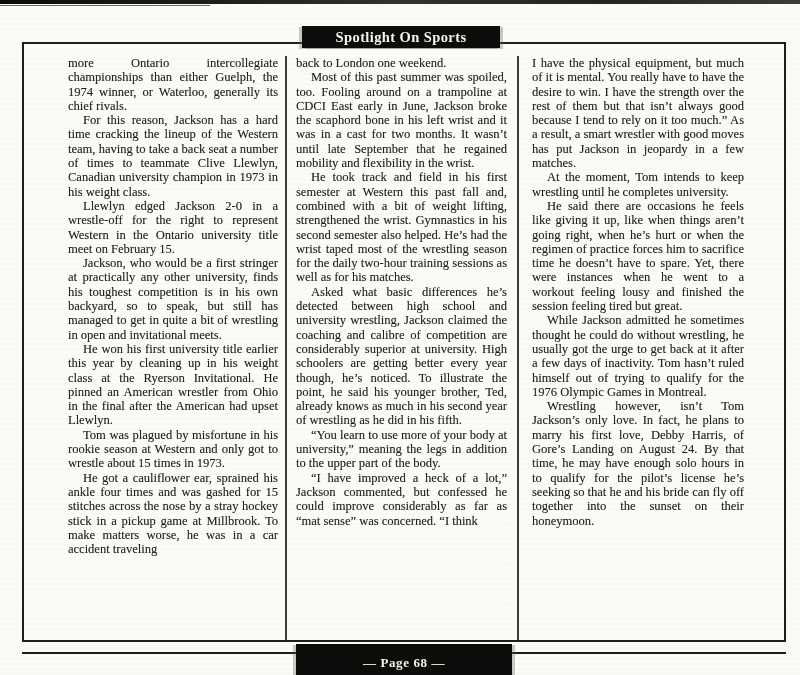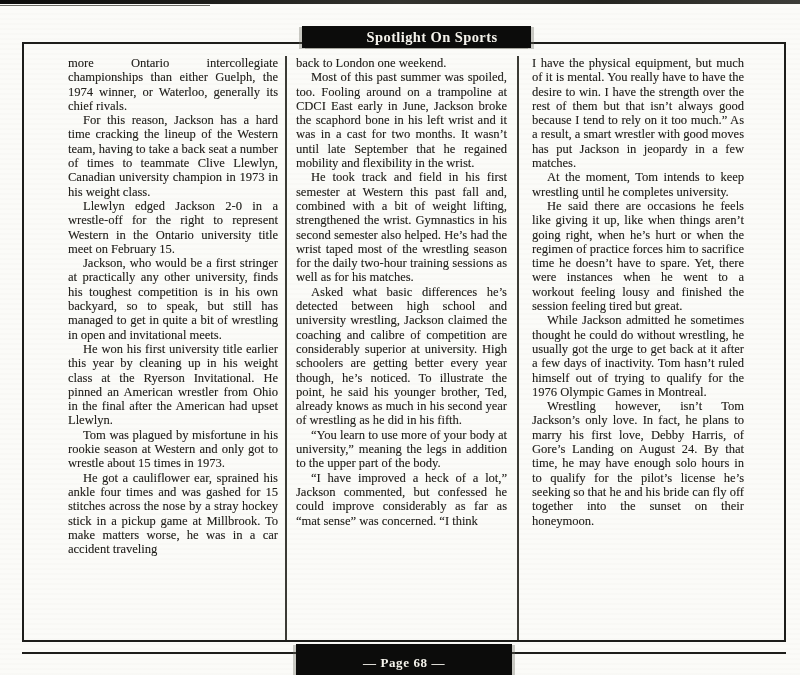--- a/index.html
+++ b/index.html
@@ -28,21 +28,21 @@
     border:2px solid #1d1d1a;
   }
   .banner {
     position:absolute; z-index:3; background:#0c0c0b;
     display:flex; align-items:center; justify-content:center;
     color:#f5f3ec; font-weight:bold;
     box-shadow:-3px 1px 0 rgba(110,108,98,0.35), 3px 1px 0 rgba(110,108,98,0.35);
   }
   .banner-header {
     top:26px; left:302px; width:198px; height:22px;
-    font-size:14.5px; letter-spacing:0.4px;padding-left:31px;
+    font-size:14.5px; letter-spacing:0.4px;
   }
   .banner-footer {
     top:644px; left:296px; width:216px; height:37px;
     font-size:13px; letter-spacing:0.6px;
   }
   .footer-rule {
     position:absolute; left:22px; top:652px; width:764px; height:2px;
     background:#1d1d1a; z-index:2;
   }
   .columns {

